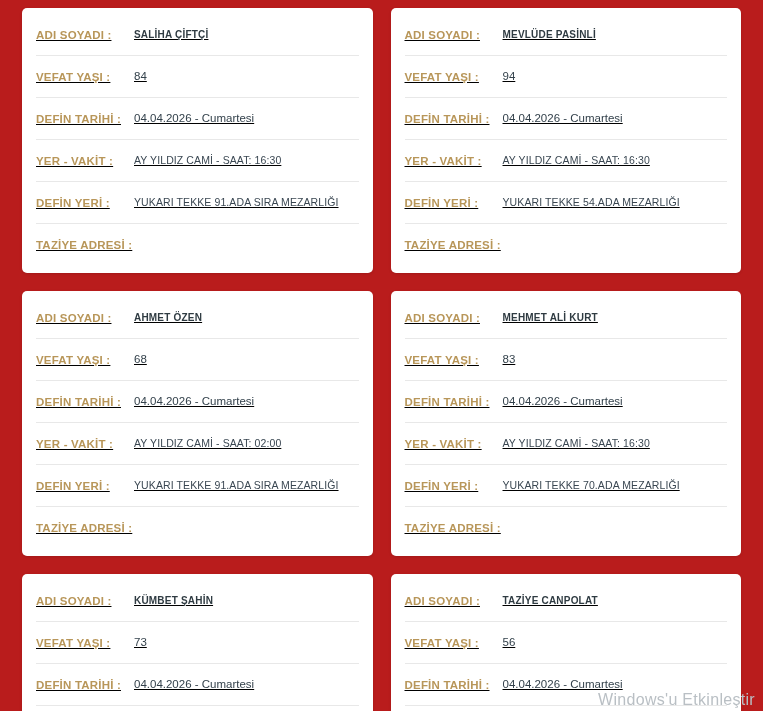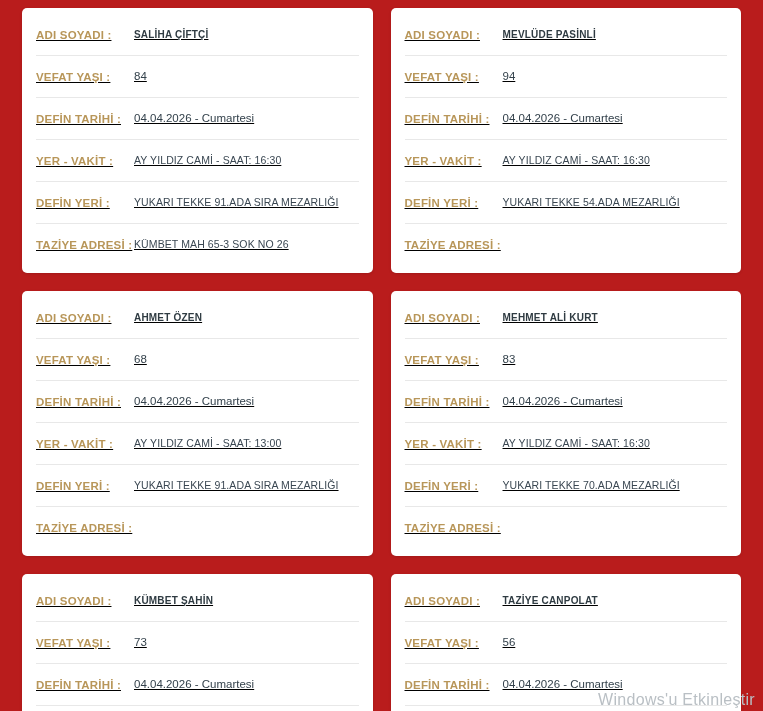--- a/index.html
+++ b/index.html
@@ -105,21 +105,20 @@
       <div class="row">
         <div class="label">YER - VAKİT :</div>
         <div class="value small">AY YILDIZ CAMİ - SAAT: 16:30</div>
       </div>
       <div class="row">
         <div class="label">DEFİN YERİ :</div>
         <div class="value small">YUKARI TEKKE 91.ADA SIRA MEZARLIĞI</div>
       </div>
       <div class="row">
         <div class="label">TAZİYE ADRESİ :</div>
-        <div class="value small">KÜMBET MAH 65-3 SOK NO 26</div>
       </div>
     </div>
 
     <div class="card">
       <div class="row">
         <div class="label">ADI SOYADI :</div>
         <div class="value big">MEVLÜDE PASİNLİ</div>
       </div>
       <div class="row">
         <div class="label">VEFAT YAŞI :</div>
@@ -150,21 +149,21 @@
       <div class="row">
         <div class="label">VEFAT YAŞI :</div>
         <div class="value med">68</div>
       </div>
       <div class="row">
         <div class="label">DEFİN TARİHİ :</div>
         <div class="value med">04.04.2026 - Cumartesi</div>
       </div>
       <div class="row">
         <div class="label">YER - VAKİT :</div>
-        <div class="value small">AY YILDIZ CAMİ - SAAT: 13:00</div>
+        <div class="value small">AY YILDIZ CAMİ - SAAT: 02:00</div>
       </div>
       <div class="row">
         <div class="label">DEFİN YERİ :</div>
         <div class="value small">YUKARI TEKKE 91.ADA SIRA MEZARLIĞI</div>
       </div>
       <div class="row">
         <div class="label">TAZİYE ADRESİ :</div>
       </div>
     </div>
 

